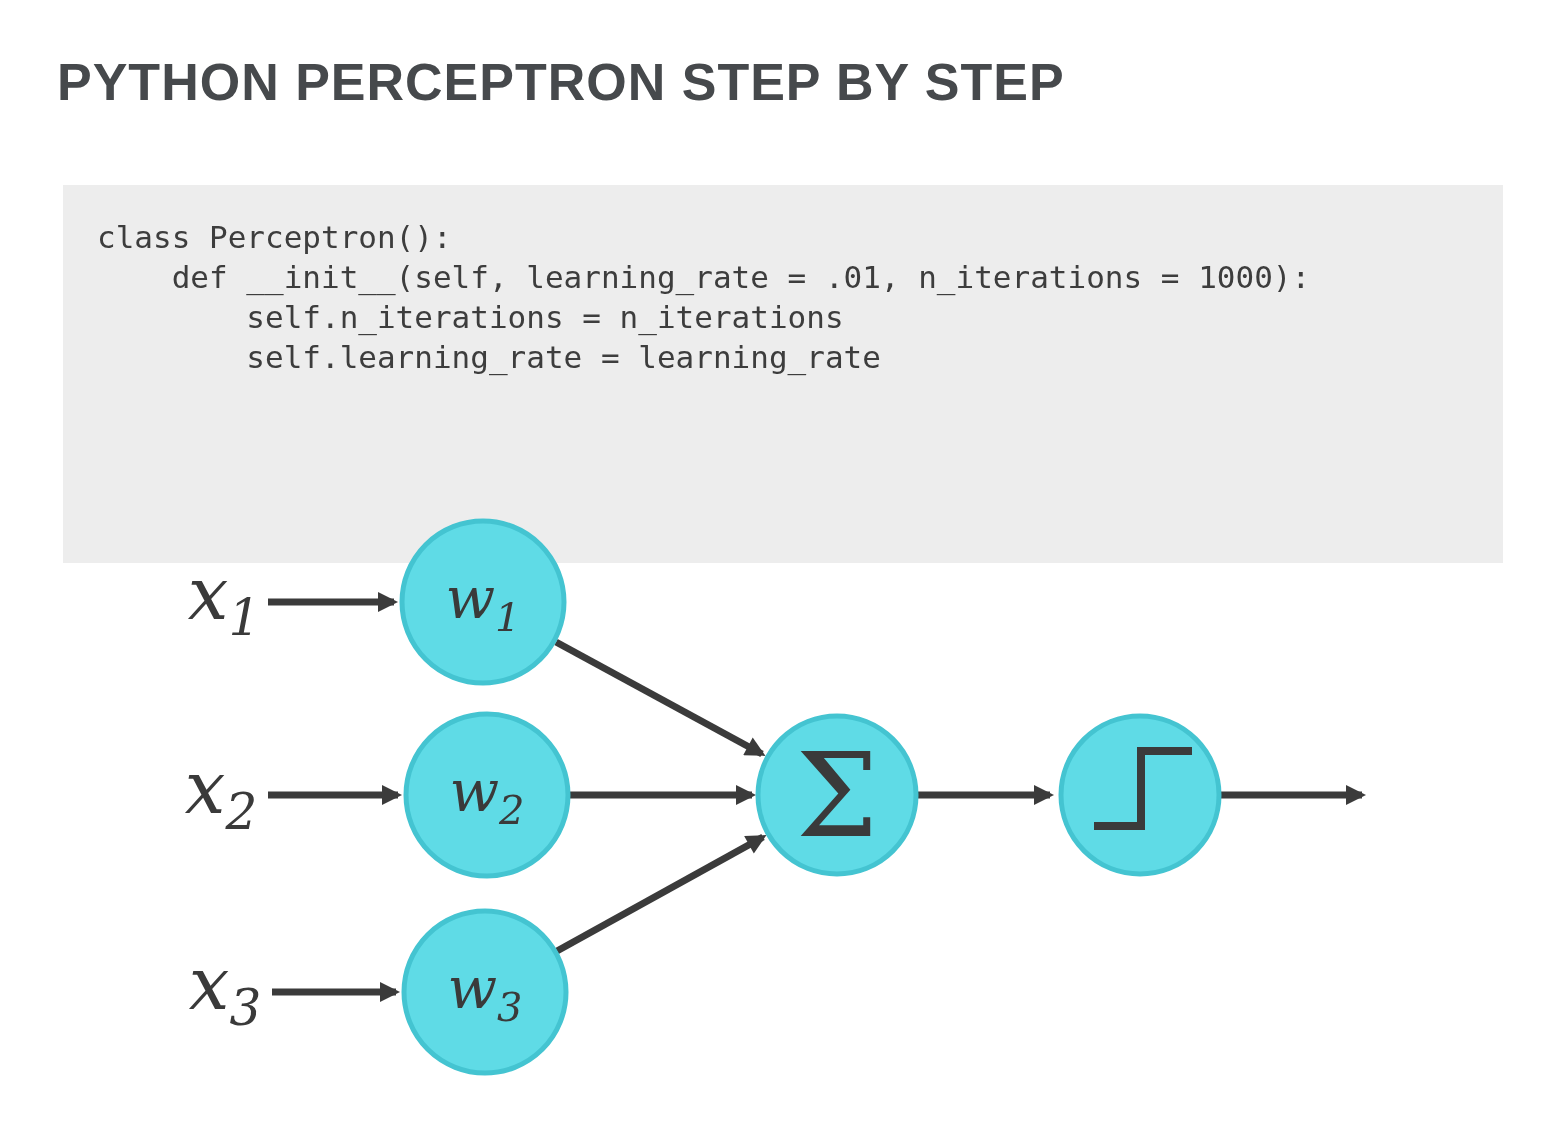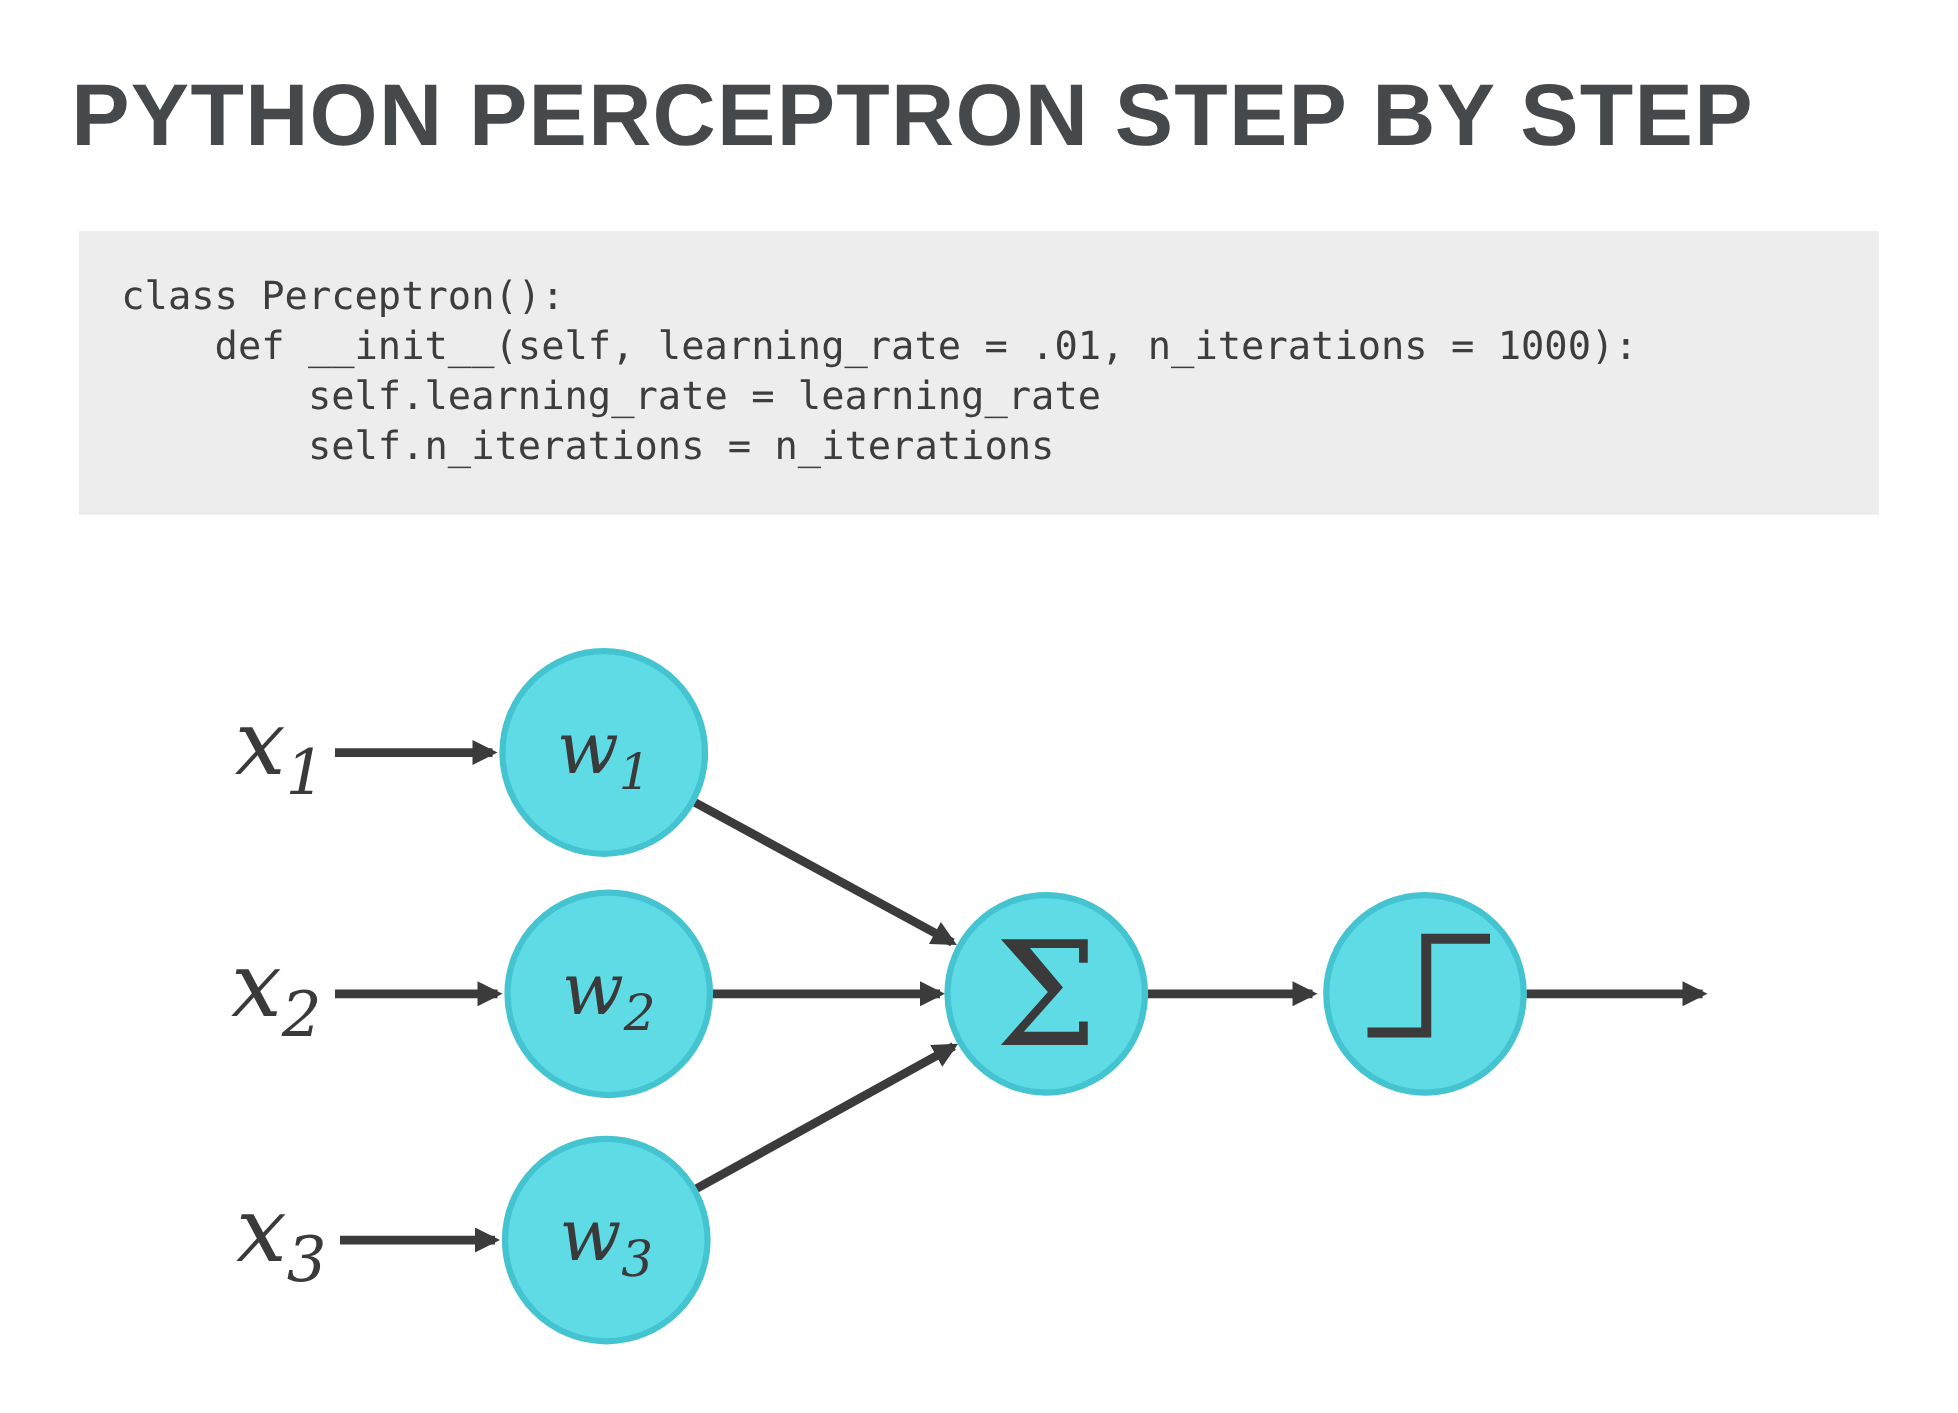--- a/index.html
+++ b/index.html
@@ -5,28 +5,28 @@
   * { margin: 0; padding: 0; box-sizing: border-box; }
   html, body {
     width: 1566px; height: 1130px;
     background: var(--page-bg, #ffffff);
     font-family: "Liberation Sans", sans-serif;
   }
   .page { position: relative; width: 1566px; height: 1130px; overflow: hidden; background: var(--page-bg); }
 
   .title {
     position: absolute; left: 57px; top: 52px;
-    font-size: 70px; font-weight: bold; letter-spacing: 1px;
+    font-size: 52px; font-weight: bold; letter-spacing: 1px;
     color: var(--heading);
     white-space: nowrap;
   }
 
   .code-block {
     position: absolute; left: 63px; top: 185px;
-    width: 1440px; height: 227px;
+    width: 1440px; height: 378px;
     background: var(--code-bg);
     padding: 32px 0 0 34px;
   }
   .code-line {
     font-family: "DejaVu Sans Mono", monospace;
     font-size: 31px; line-height: 40px;
     white-space: pre;
     color: var(--code-text);
   }
 
@@ -42,22 +42,22 @@
 </head>
 <body>
 
 <div class="page">
 
   <div class="title">PYTHON PERCEPTRON STEP BY STEP</div>
 
   <div class="code-block">
     <div class="code-line">class Perceptron():</div>
     <div class="code-line">    def __init__(self, learning_rate = .01, n_iterations = 1000):</div>
+    <div class="code-line">        self.n_iterations = n_iterations</div>
     <div class="code-line">        self.learning_rate = learning_rate</div>
-    <div class="code-line">        self.n_iterations = n_iterations</div>
   </div>
 
   <svg class="diagram" width="1566" height="625" viewBox="0 0 1566 625" xmlns="http://www.w3.org/2000/svg">
     <defs>
       <marker id="ah" viewBox="0 0 10 10" refX="8" refY="5" markerWidth="24" markerHeight="20" orient="auto" markerUnits="userSpaceOnUse">
         <path class="arrowhead" d="M0,0 L10,5 L0,10 Z"></path>
       </marker>
     </defs>
 
     <text class="mathtext" x="224" y="114" text-anchor="middle" font-size="72"><tspan>x</tspan><tspan font-size="50" dy="16">1</tspan></text>

